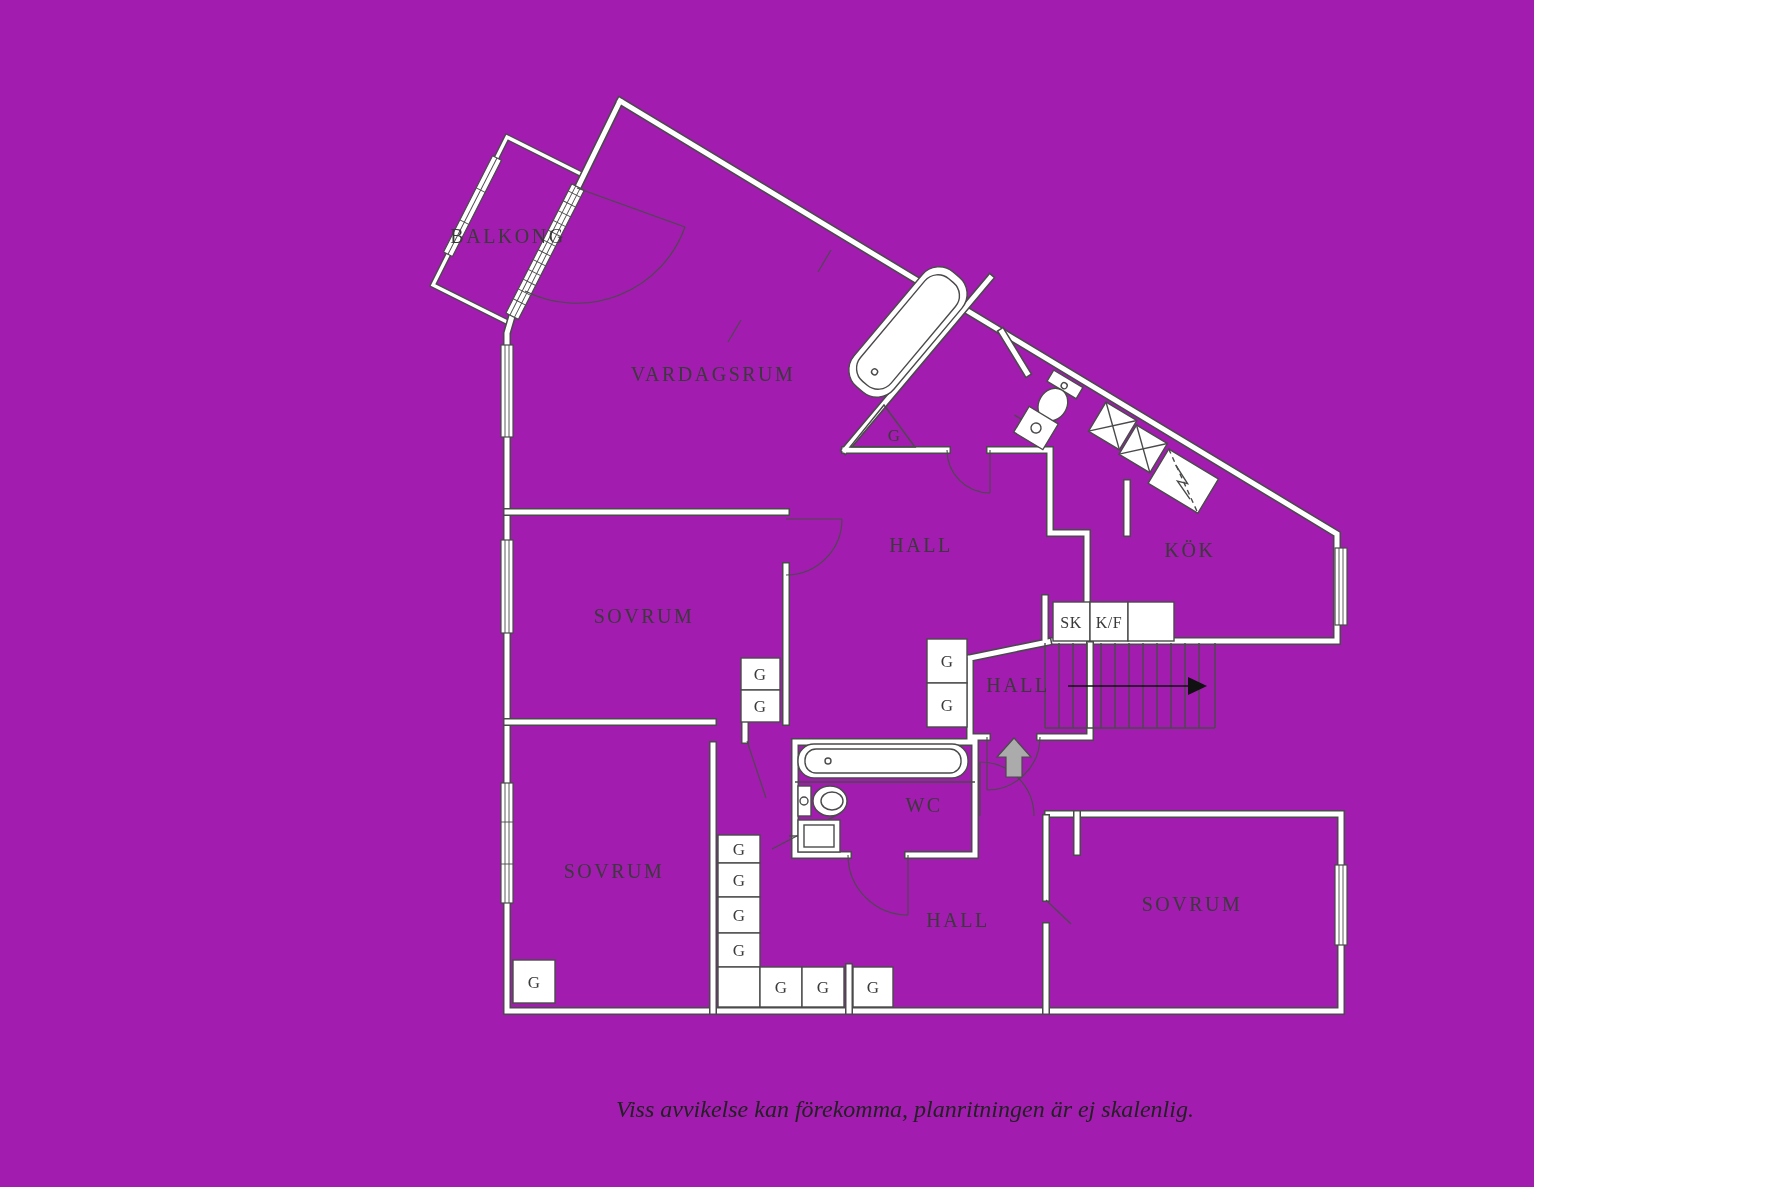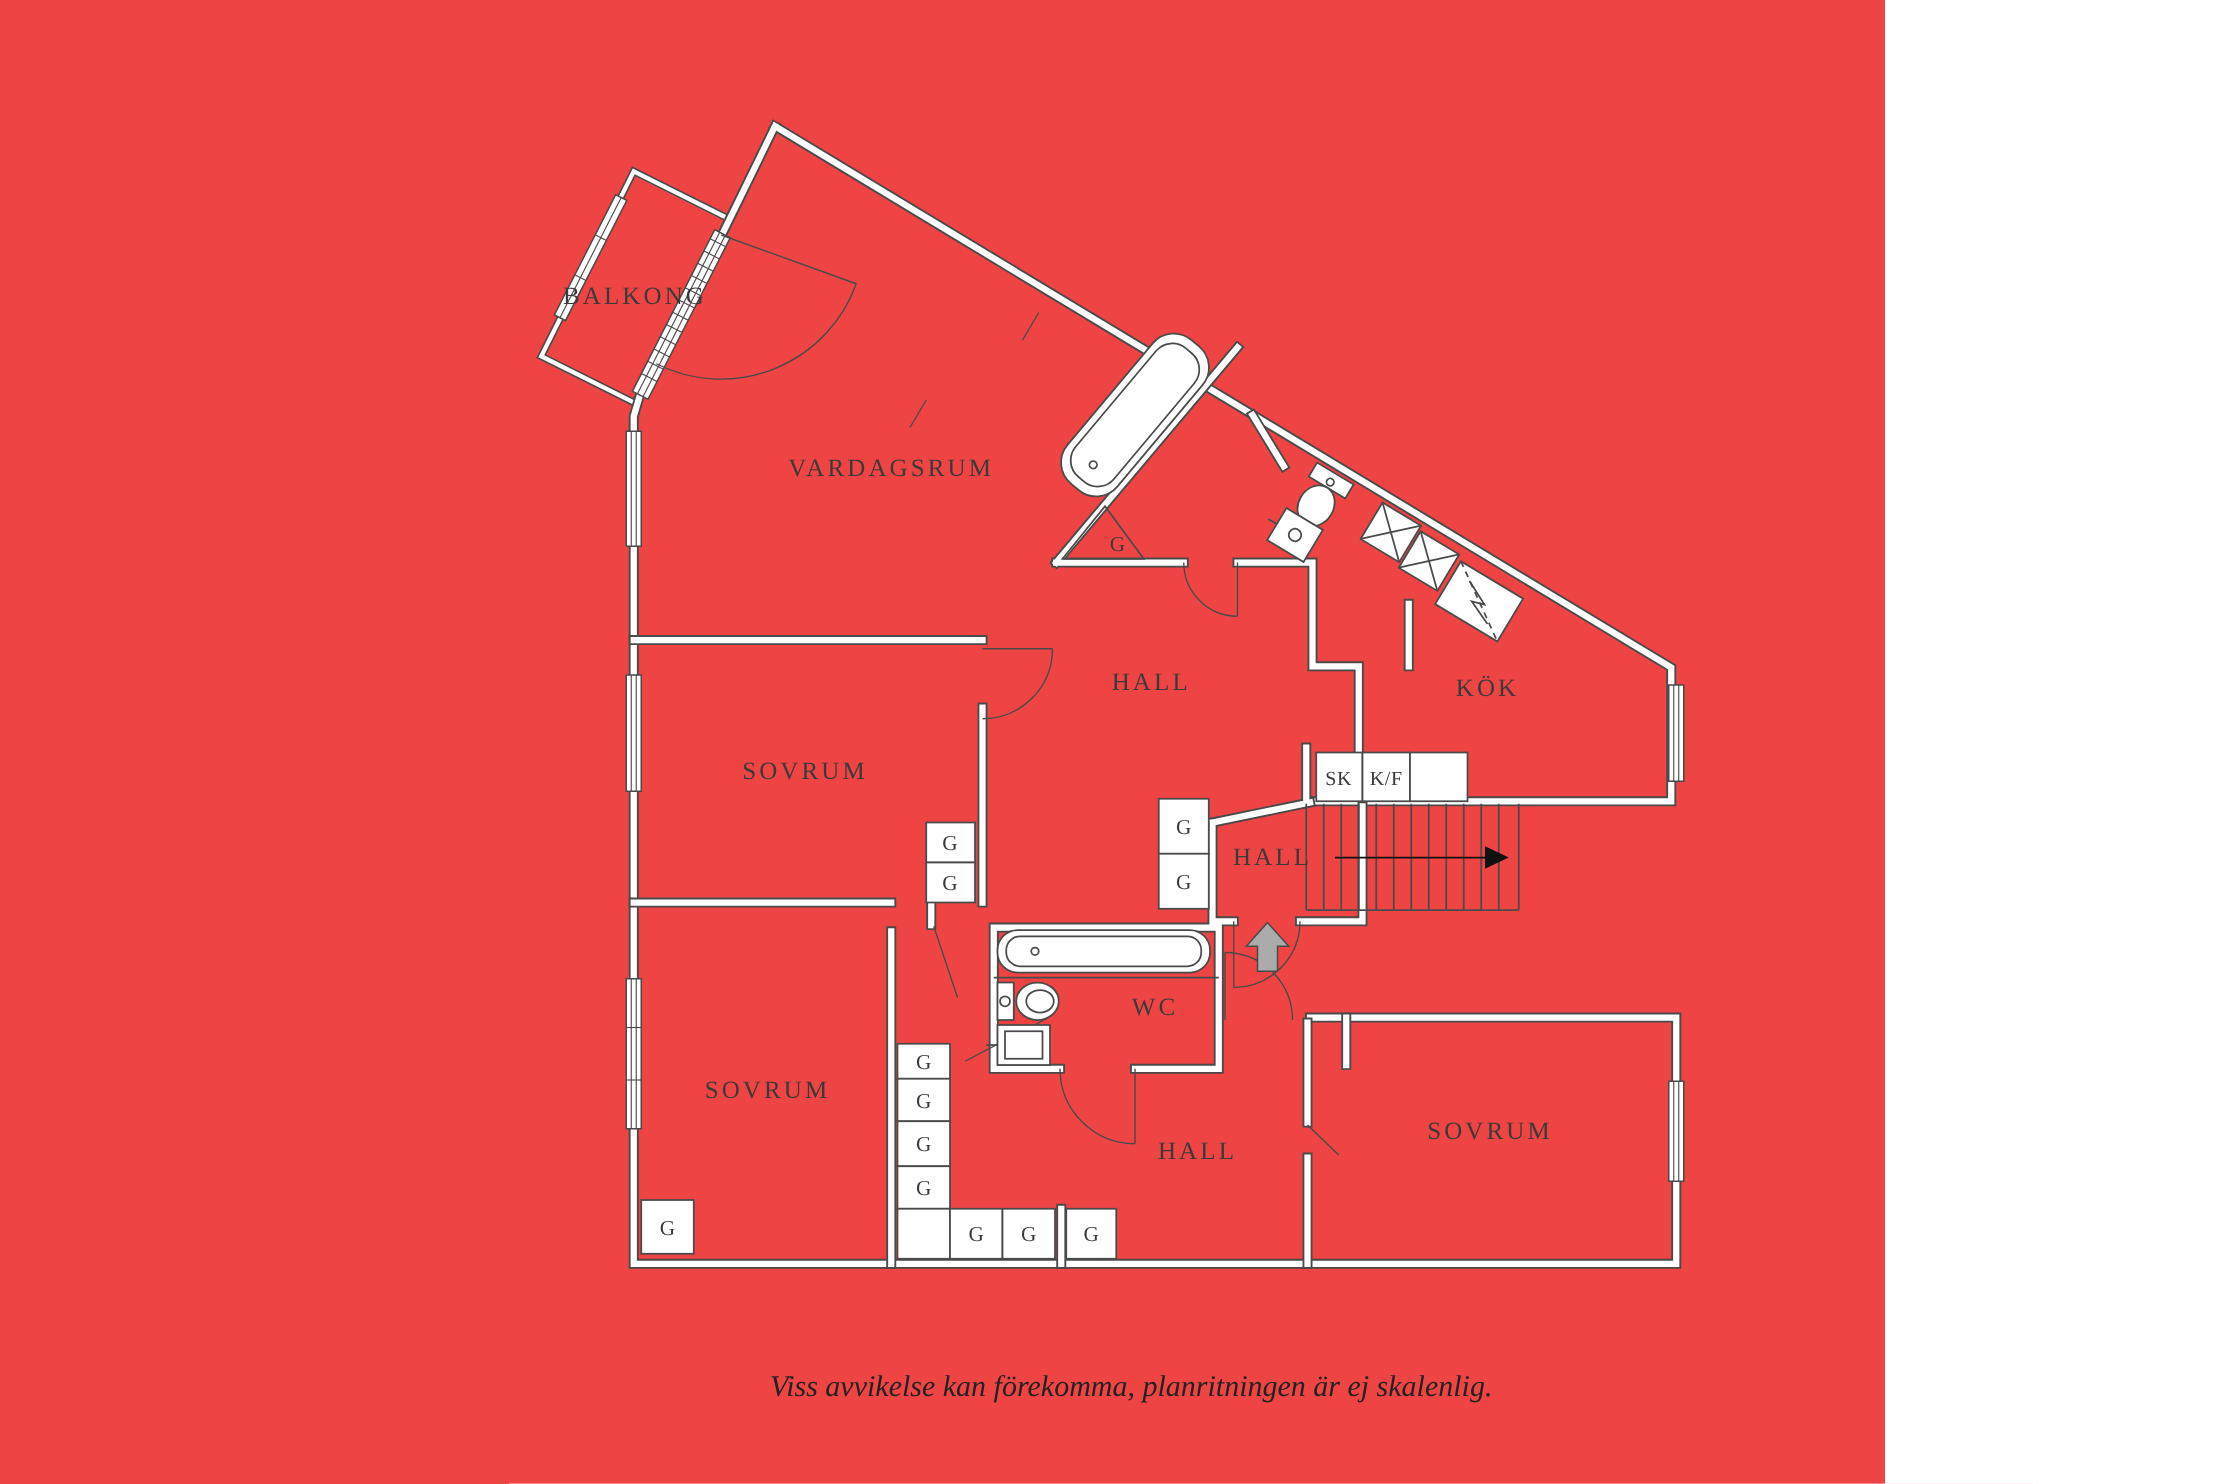--- a/index.html
+++ b/index.html
@@ -1,16 +1,16 @@
 <!DOCTYPE html>
 <html><head>
 <meta charset="utf-8">
 <style>
   html,body{margin:0;padding:0;background:#ffffff;}
-  #stage{position:relative;width:1508px;height:1187px;background:#ef4444;overflow:hidden;}
+  #stage{position:relative;width:1508px;height:1187px;background:#a21caf;overflow:hidden;padding-left:26px;}
   svg{position:absolute;left:0;top:0;}
   
   .w1{stroke:#4a4a4a;stroke-width:8;fill:none;stroke-linecap:square;stroke-linejoin:miter;}
   .w2{stroke:#ffffff;stroke-width:5;fill:none;stroke-linecap:square;stroke-linejoin:miter;}
   .bw1{stroke:#4a4a4a;stroke-width:6;fill:none;stroke-linecap:square;}
   .bw2{stroke:#ffffff;stroke-width:3.4;fill:none;stroke-linecap:square;}
   .thin{stroke:#4a4a4a;stroke-width:1.4;fill:none;}
   .hair{stroke:#4a4a4a;stroke-width:1.1;fill:none;}
   .fix{stroke:#4a4a4a;stroke-width:1.4;fill:#ffffff;}
   .winrect{fill:#ffffff;stroke:#4a4a4a;stroke-width:1.2;}

